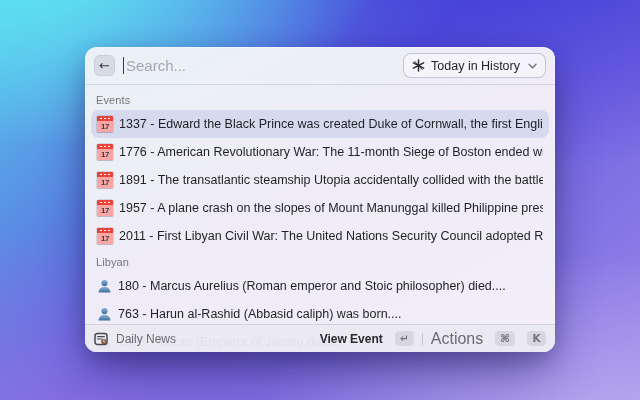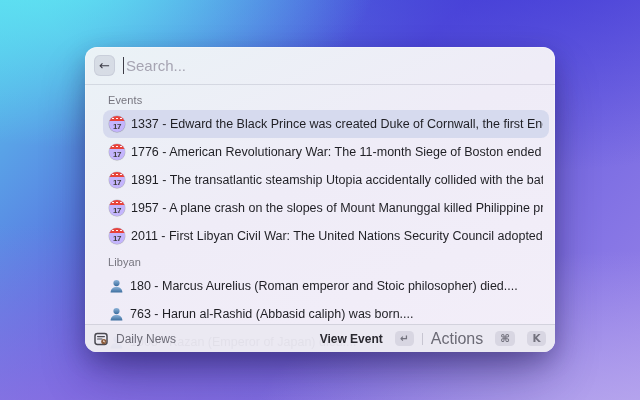--- a/index.html
+++ b/index.html
@@ -39,36 +39,36 @@
   }
   .search-input::placeholder{color:#a6a4b2;opacity:1;}
   .dropdown{
     flex:0 0 auto;height:25px;display:flex;align-items:center;gap:6px;
     padding:0 9px;border-radius:8px;cursor:pointer;
     background:rgba(255,255,255,0.42);
     box-shadow:inset 0 0 0 1px rgba(100,100,130,0.32);
   }
   .dropdown-label{font-size:12.5px;color:#1f1f26;font-weight:500;}
   .chev{margin-left:2px;display:flex;align-items:center;}
-  .list{padding:3px 6px 0 6px;margin-left:12px;}
+  .list{padding:3px 6px 0 6px;}
   .section-label{
     font-size:11px;color:#76757f;padding:6px 5px 4px 5px;letter-spacing:0.1px;
   }
   .row{
     height:28px;display:flex;align-items:center;gap:6px;
     padding:0 6px;border-radius:8px;cursor:pointer;
   }
   .row.selected{background:#d6daee;}
   .row-text{
     font-size:12.5px;color:#1f1f24;white-space:nowrap;overflow:hidden;
     flex:1;min-width:0;
   }
   
   .cal{
-    width:16px;height:16px;flex:0 0 auto;border-radius:8px;background:#c4b5fd;
+    width:16px;height:16px;flex:0 0 auto;border-radius:1px;background:#fca5a5;
     box-shadow:0 0 0 0.5px rgba(0,0,0,0.18), 0 0.5px 1px rgba(0,0,0,0.15);
     overflow:hidden;display:flex;flex-direction:column;
   }
   .cal-top{
     height:5px;flex:0 0 auto;background:#e8433a;
     background-image:
       radial-gradient(circle at 4px 2.5px, rgba(255,255,255,0.95) 0.7px, transparent 1.1px),
       radial-gradient(circle at 8px 2.5px, rgba(255,255,255,0.95) 0.7px, transparent 1.1px),
       radial-gradient(circle at 12px 2.5px, rgba(255,255,255,0.95) 0.7px, transparent 1.1px);
   }
@@ -101,20 +101,38 @@
 <body>
 
 <div class="window">
 
   <div class="searchbar">
     <button class="back-btn">
         <span>←</span>
       </button>
     <div class="caret"></div>
     <input class="search-input" type="text" placeholder="Search..." style="">
+    <div class="dropdown">
+      <span>
+        <svg width="13" height="13" viewBox="0 0 13 13">
+          <g stroke="#2c2b31" stroke-width="1.5" stroke-linecap="round">
+            <line x1="6.5" y1="1" x2="6.5" y2="12"></line>
+            <line x1="1.4" y1="3.8" x2="11.6" y2="9.2"></line>
+            <line x1="1.4" y1="9.2" x2="11.6" y2="3.8"></line>
+            <line x1="2.8" y1="2.4" x2="10.2" y2="10.6" stroke-width="1"></line>
+          </g>
+        </svg>
+      </span>
+      <span class="dropdown-label">Today in History</span>
+      <span class="chev">
+        <svg width="9" height="6" viewBox="0 0 9 6">
+            <path d="M1 1.2 L4.5 4.8 L8 1.2" fill="none" stroke="#77767f" stroke-width="1.4" stroke-linecap="round" stroke-linejoin="round"></path>
+          </svg>
+      </span>
+    </div>
   </div>
 
   <div class="list">
     <div class="section-label">Events</div>
 
     <div class="row selected">
       <span class="cal">
           <span class="cal-top"></span>
           <span class="cal-num">17</span>
         </span>

